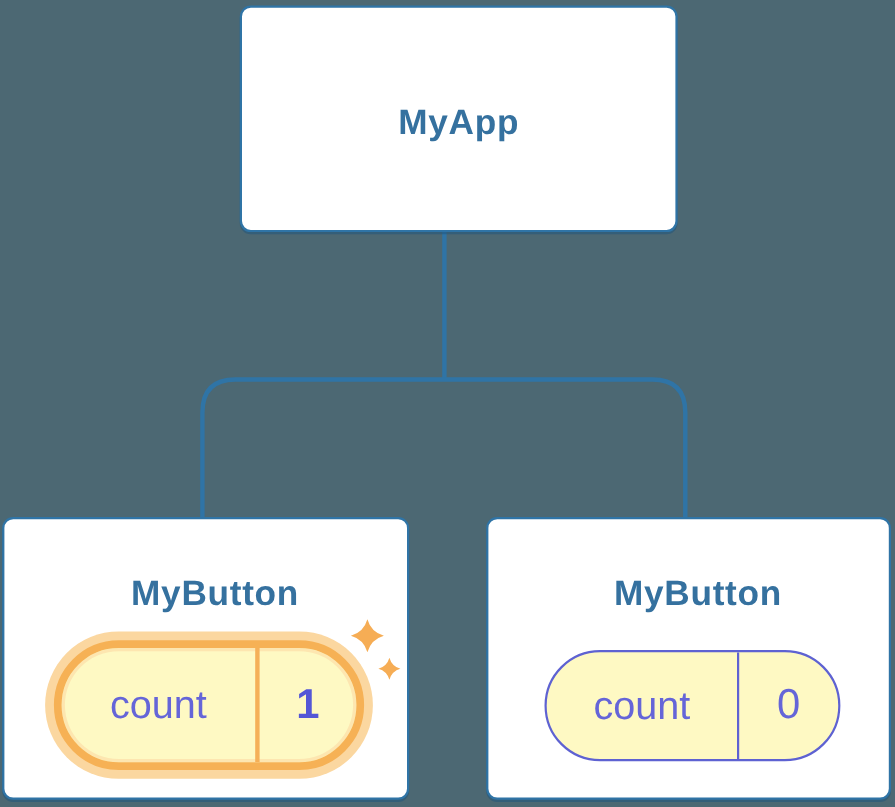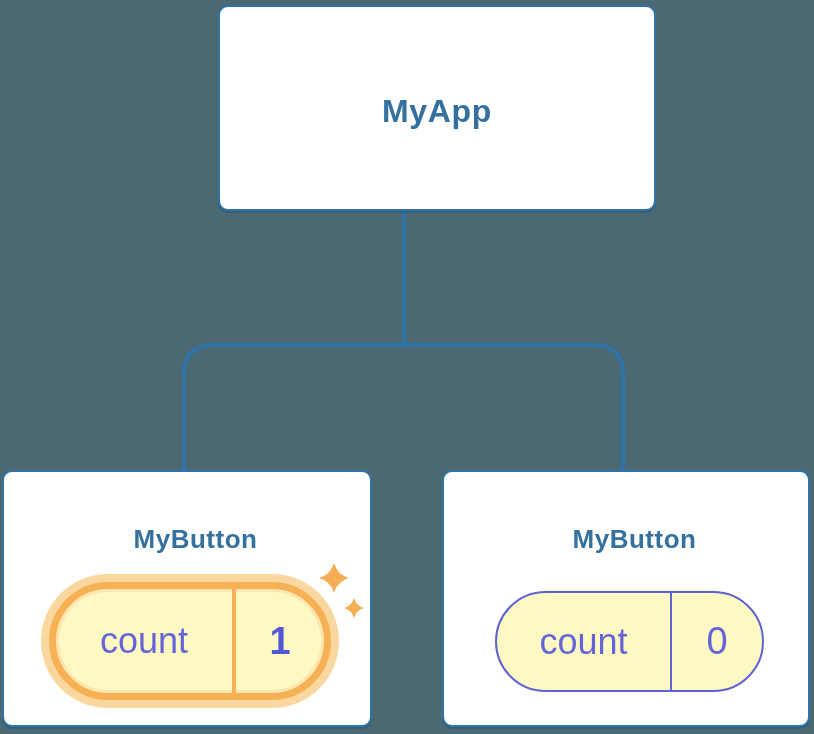--- a/index.html
+++ b/index.html
@@ -33,37 +33,37 @@
     stroke-width:4;
   }
   .card{
     position:absolute;
     background:var(--card_bg);
     border:2px solid var(--card_border);
     border-radius:10px;
     box-shadow:0 2px 0 rgba(33,85,124,.55);
   }
   .card.root{
-    left:218px;top:5px;width:438px;height:206px;
+    left:218px;top:5px;width:398px;height:206px;
     display:flex;align-items:center;justify-content:center;
   }
   .card.root .title{padding-top:6px;}
   .title{
     color:var(--title_text);
     font-size:32px;
     font-weight:600;
     letter-spacing:.02em;
     text-align:center;
   }
   .card.child{width:370px;height:257px;}
   .card.child-left{left:2px;top:470px;}
   .card.child-right{left:442px;top:470px;width:368px;}
   .card.child .title{
     position:absolute;left:0;right:15px;top:43px;
-    font-size:26px;line-height:48px;margin-left:32px;
+    font-size:32px;line-height:48px;margin-left:32px;
   }
   .pill{
     position:absolute;
     background:#fef9c3;
     border-radius:999px;
     display:flex;
     align-items:stretch;
     overflow:hidden;
   }
   .pill .cell{

